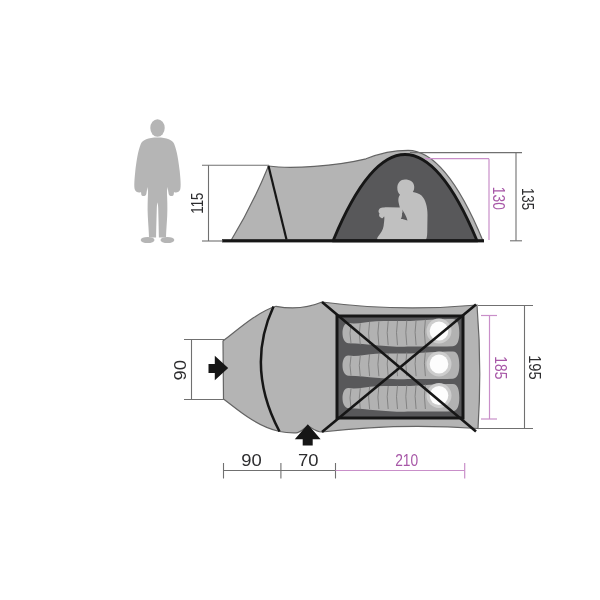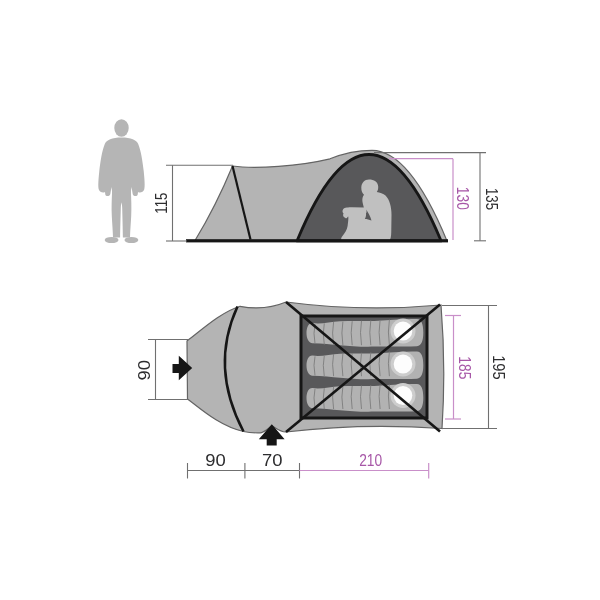--- a/index.html
+++ b/index.html
@@ -1,16 +1,16 @@
 <!DOCTYPE html>
 <html><head>
 <meta charset="utf-8">
 <style>
   html,body{margin:0;padding:0;background:#ffffff;}
-  .wrap{width:504px;height:600px;position:relative;background:#fdba74;}
+  .wrap{width:504px;height:600px;position:relative;background:#fdba74;margin-left:36px;}
   text{font-family:"Liberation Sans",sans-serif;}
 </style>
 </head>
 <body>
 <div class="wrap">
 <svg width="600" height="600" viewBox="0 0 600 600" xmlns="http://www.w3.org/2000/svg">
 
   <rect x="0" y="0" width="600" height="600" fill="#ffffff"></rect>
 
   <g fill="#b5b5b5">

